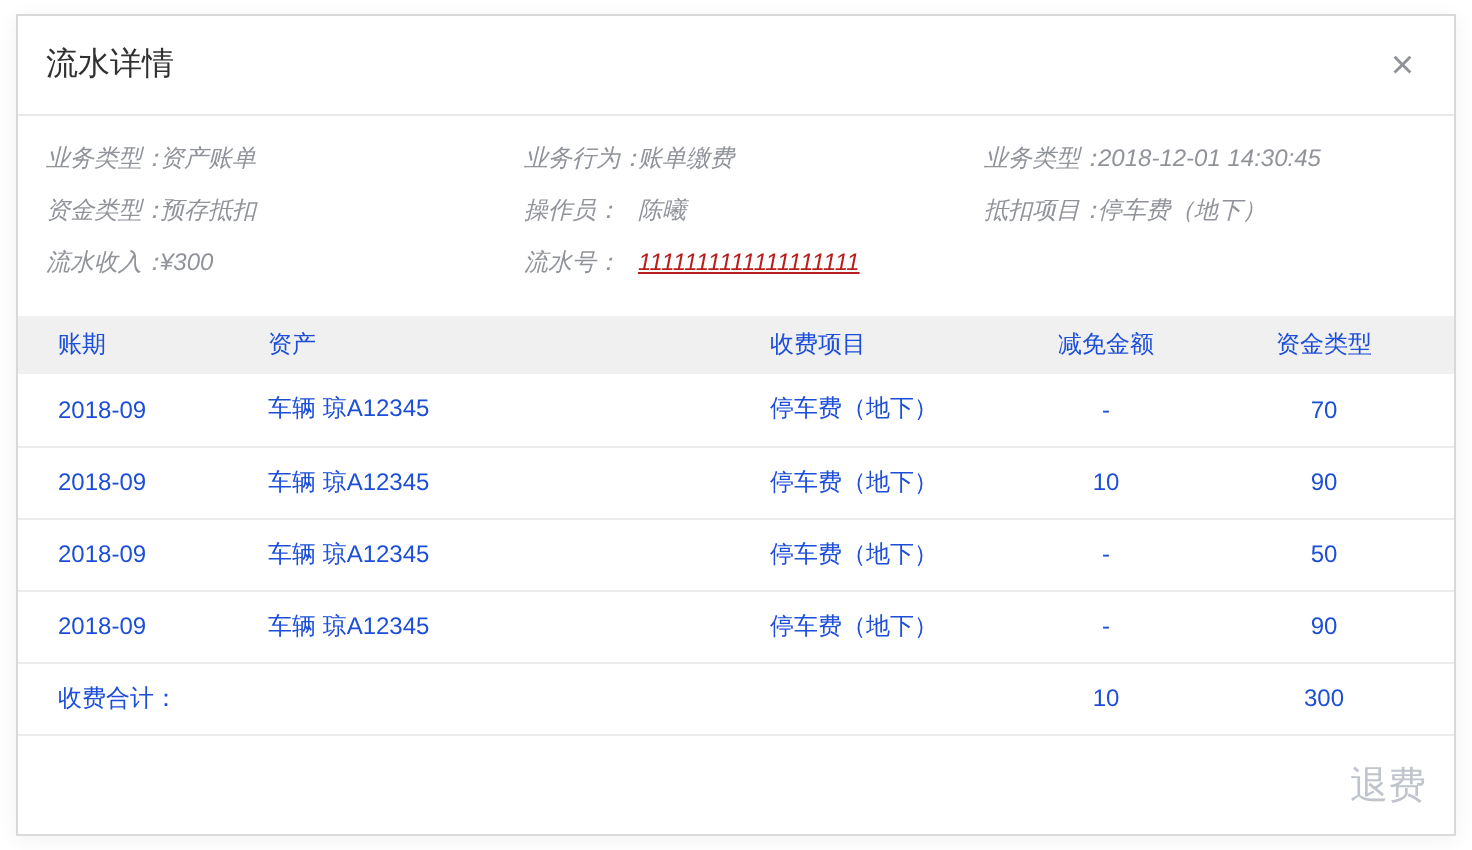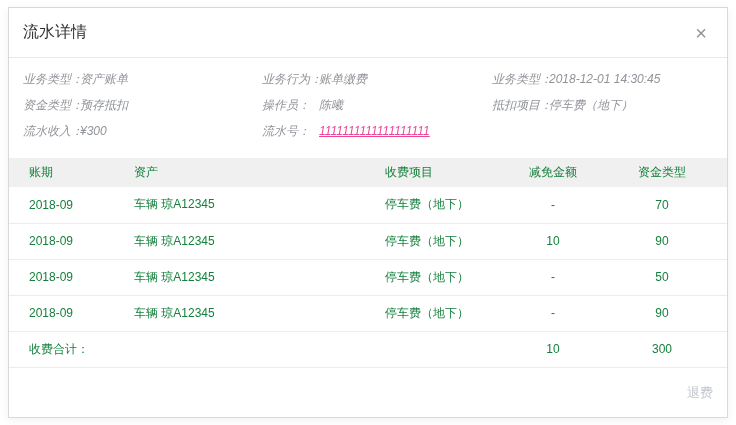--- a/index.html
+++ b/index.html
@@ -33,36 +33,36 @@
   }
   .info {
     flex: none;
     padding: 8px 14px 6px 14px;
     display: grid;
     grid-template-columns: 239px 230px 1fr;
     font-size: 12px; color: #909399; font-style: italic;
   }
   .info-item { height: 26px; display: flex; align-items: center; white-space: nowrap; }
   .info-label { width: 57px; flex: none; }
-  .serial-link { color: #ec4899; text-decoration: underline; cursor: pointer; }
+  .serial-link { color: #b91c1c; text-decoration: underline; cursor: pointer; }
   .table-wrap { margin-top: 8px; flex: none; }
-  table { width: 100%; border-collapse: collapse; font-size: 12px; color: #15803d; }
+  table { width: 100%; border-collapse: collapse; font-size: 12px; color: #1d4ed8; }
   th, td { padding: 0; font-weight: normal; text-align: left; }
   thead th { background: #f0f0f0; height: 29px; }
   tbody td { height: 36px; border-bottom: 1px solid #ececec; }
   tbody tr.total-row td { border-bottom: none; }
   .c-first { padding-left: 20px; }
   .c-center { text-align: center; }
   .dlg-footer {
     flex: 1;
     border-top: 1px solid #ececec;
     display: flex; align-items: center; justify-content: flex-end;
     padding-right: 14px;
   }
-  .refund-btn { font-size: 13px; color: #c0c4cc; cursor: pointer; }
+  .refund-btn { font-size: 19px; color: #c0c4cc; cursor: pointer; }
 </style>
 </head>
 <body>
 
 <div class="dialog">
 
   <div class="dlg-header">
     <span class="dlg-title">流水详情</span>
     <span class="close-btn">×</span>
   </div>

